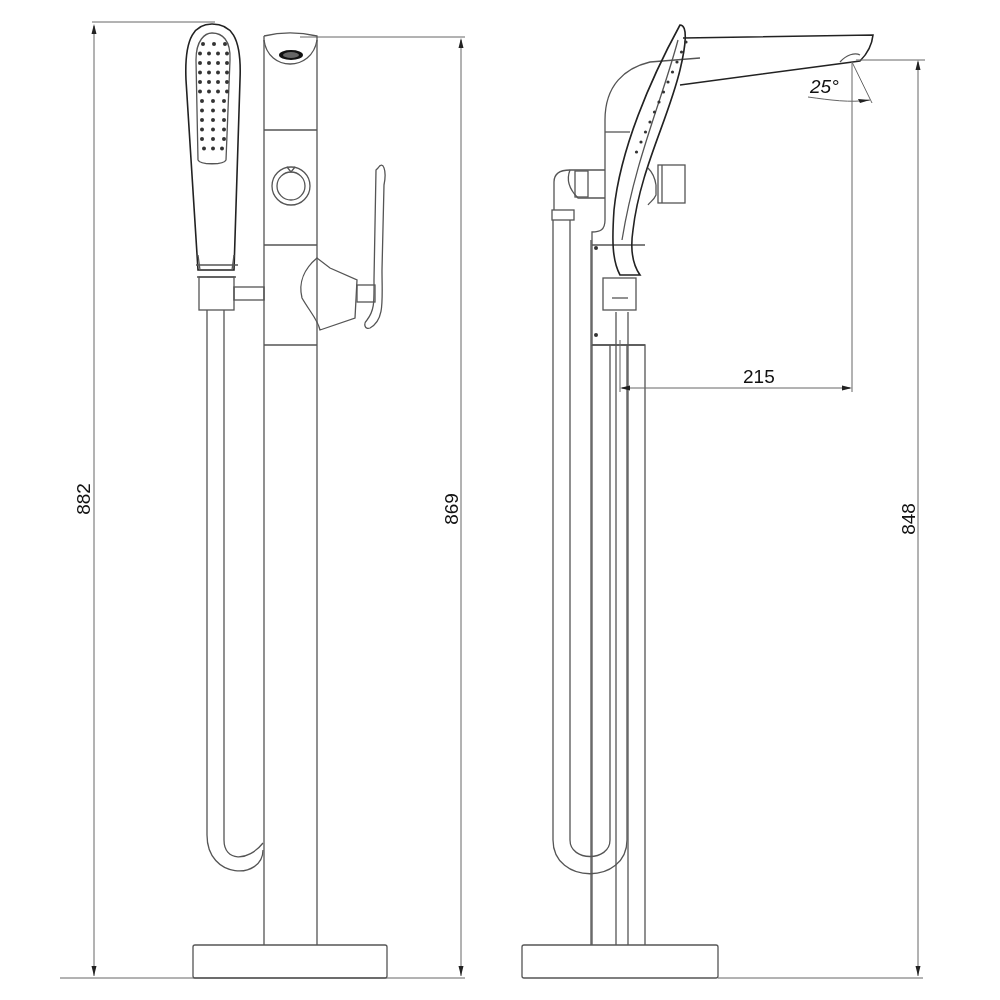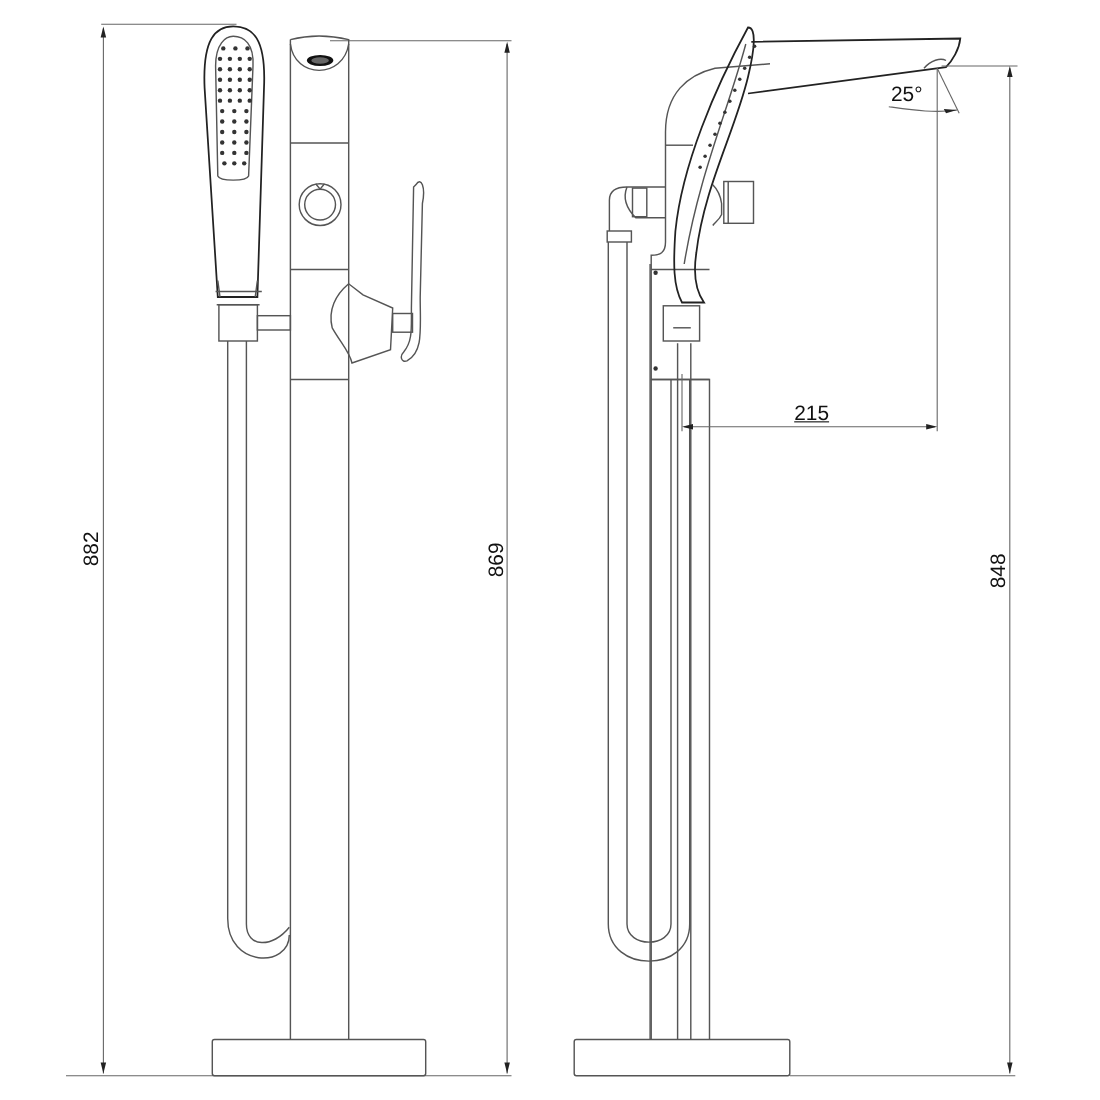--- a/index.html
+++ b/index.html
@@ -3,21 +3,21 @@
 <meta charset="utf-8">
 <style>
   html,body{margin:0;padding:0;background:#fff;}
   #canvas{position:relative;width:1000px;height:1000px;background:#fff;overflow:hidden;}
   svg{position:absolute;left:0;top:0;}
   .ln{stroke:#555;stroke-width:1.3;fill:none;}
   .lnd{stroke:#222;stroke-width:1.6;fill:none;}
   .dim{stroke:#666;stroke-width:1;fill:none;}
   .lbl{position:absolute;font-family:"Liberation Sans",sans-serif;font-size:19px;color:#111;transform-origin:center;white-space:nowrap;}
   .rot{transform:rotate(-90deg);}
-  .ital{}
+  .ital{font-style:italic;}
 </style>
 </head>
 <body>
 
 <div id="canvas">
 <svg width="1000" height="1000" viewBox="0 0 1000 1000">
   <defs>
     <marker id="arr" markerWidth="8" markerHeight="8" refX="4" refY="0" orient="auto" markerUnits="userSpaceOnUse" viewBox="-4 -8 8 8">
       <path d="M-2.5,-8 L0,0 L2.5,-8 Z" fill="#222"></path>
     </marker>
@@ -189,16 +189,16 @@
       <line class="dim" x1="918" y1="62" x2="918" y2="976"></line>
       <path d="M915.5,70 L918,60 L920.5,70 Z" fill="#222"></path>
       <path d="M915.5,966 L918,976 L920.5,966 Z" fill="#222"></path>
     </g>
     <line class="dim" x1="718" y1="978" x2="923" y2="978"></line>
   </g>
 </svg>
 
   <div class="lbl rot" style="left:68px;top:488px;">882</div>
   <div class="lbl rot" style="left:436px;top:498px;">869</div>
-  <div class="lbl" style="left:722px;top:366px;text-decoration:underline;">215</div>
+  <div class="lbl" style="left:743px;top:366px;">215</div>
   <div class="lbl rot" style="left:893px;top:508px;">848</div>
   <div class="lbl ital" style="left:810px;top:76px;">25°</div>
 </div>
 
 </body></html>

